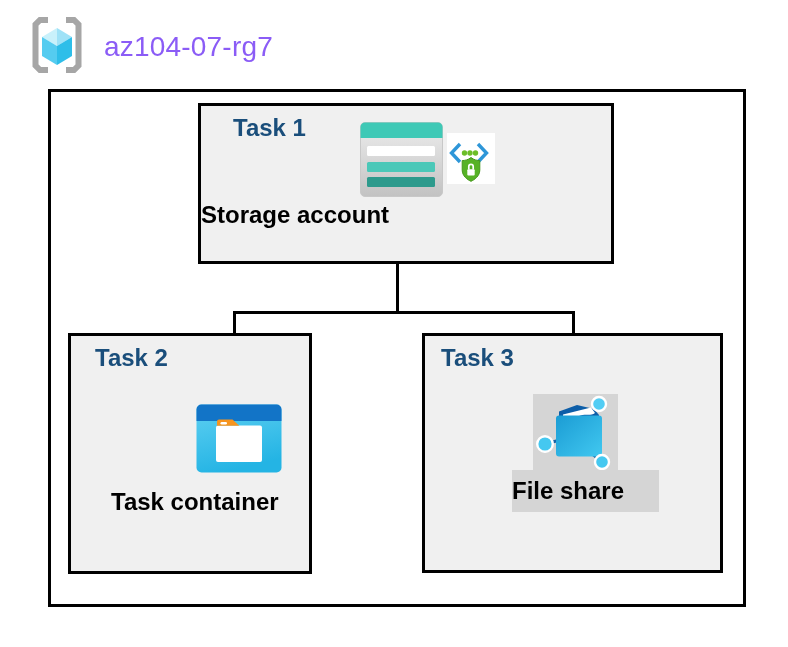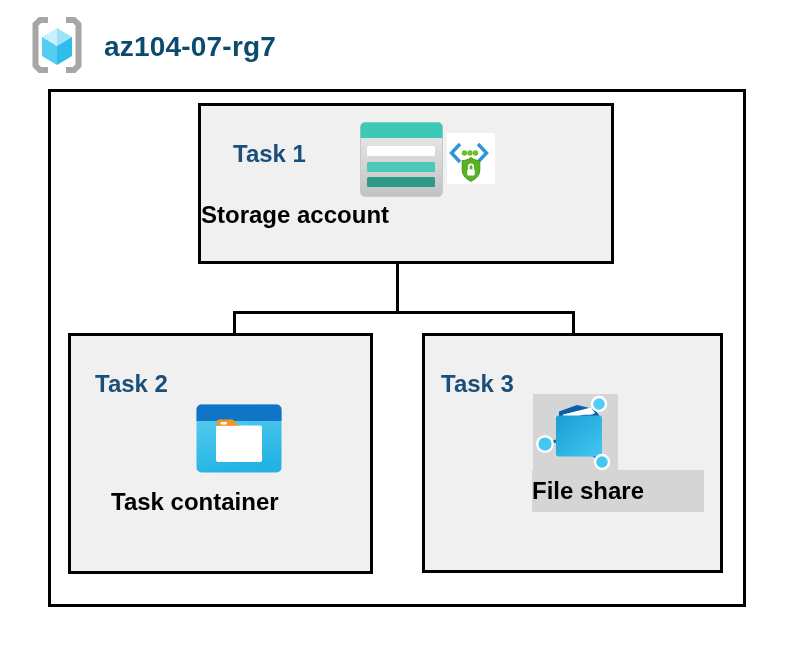--- a/index.html
+++ b/index.html
@@ -7,59 +7,59 @@
     width: 788px; height: 647px;
     font-family: "Liberation Sans", sans-serif;
     position: relative;
     overflow: hidden;
   }
   .abs { position: absolute; }
 
   
   #rg-title {
     left: 104px; top: 31px;
-    font-size: 28px; font-weight: 700; color: #0c4a6e;
+    font-size: 28px; font-weight: 400; color: #8b5cf6;
     letter-spacing: 0.2px;
   }
   #rg-icon { left: 28px; top: 15px; width: 58px; height: 60px; }
 
   
   #rg-boundary {
     left: 48px; top: 89px; width: 698px; height: 518px;
     border: 3px solid #000000; box-sizing: border-box; background: #ffffff;
   }
 
   
   .task-box {
     background: #f0f0f0;
     border: 3px solid #000000;
     box-sizing: border-box;
   }
   #task1-box { left: 198px; top: 103px; width: 416px; height: 161px; }
-  #task2-box { left: 68px;  top: 333px; width: 305px; height: 241px; }
+  #task2-box { left: 68px;  top: 333px; width: 244px; height: 241px; }
   #task3-box { left: 422px; top: 333px; width: 301px; height: 240px; padding-left: 16px; }
 
   .task-label {
     position: absolute;
-    font-size: 24px; font-weight: 700; color: #1a4e7b; margin-top: 26px;
+    font-size: 24px; font-weight: 700; color: #1a4e7b;
   }
   #task1-label { left: 32px; top: 8px; }
   #task2-label { left: 24px; top: 8px; }
   #task3-label { left: 16px; top: 8px; }
 
   .resource-label {
     position: absolute;
     font-size: 24px; font-weight: 700; color: #000000;
     white-space: nowrap;
   }
   #storage-label { left: 0; right: 0; top: 95px; }
   #blob-label    { left: 40px; width: 260px; top: 152px; }
   #fileshare-label {
-    left: 87px; top: 134px; width: 172px; height: 42px;
-    background: #d5d5d5; line-height: 42px; margin-left: 20px;
+    left: 87px; top: 134px; width: 147px; height: 42px;
+    background: #d5d5d5; line-height: 42px;
   }
 
   
   #storage-icon   { left: 159px; top: 16px;  width: 83px; height: 75px; }
   #sas-icon       { left: 246px; top: 27px;  width: 48px; height: 51px; }
   #blob-icon      { left: 125px; top: 68px;  width: 86px; height: 69px; }
   #fileshare-icon { left: 108px; top: 58px;  width: 85px; height: 76px; }
 
   
   .connector { background: #000000; }

